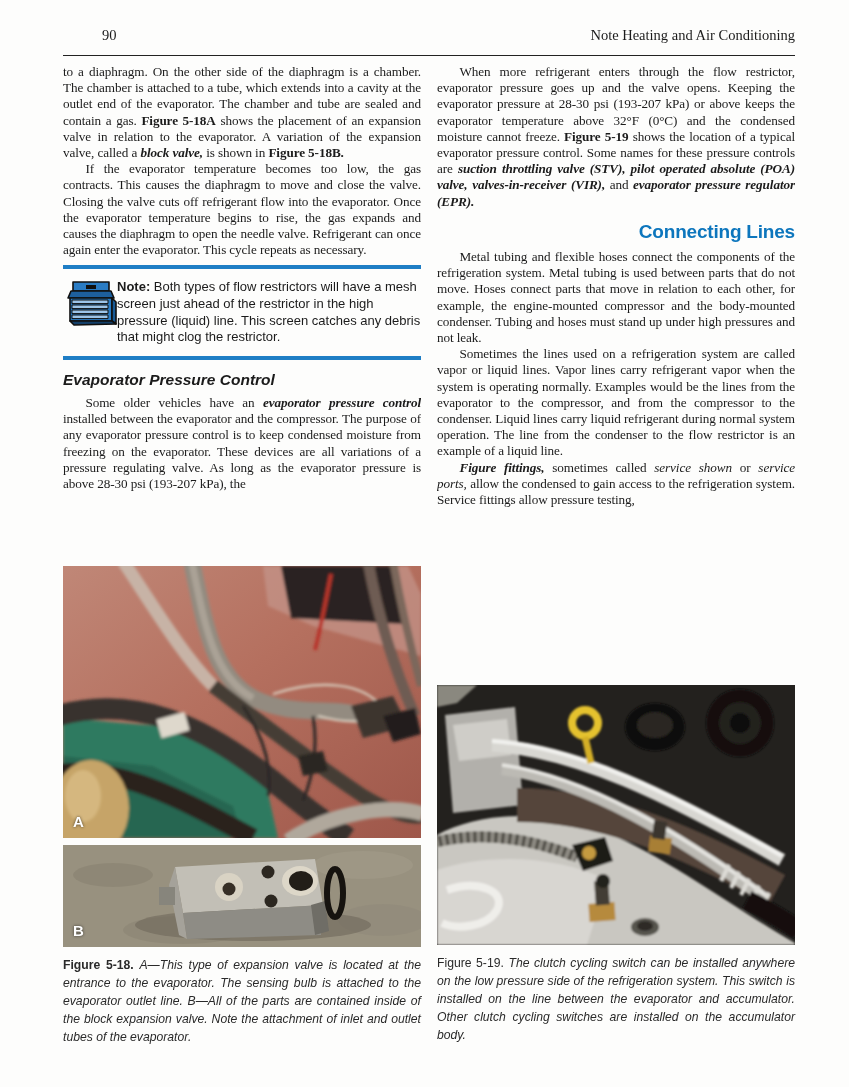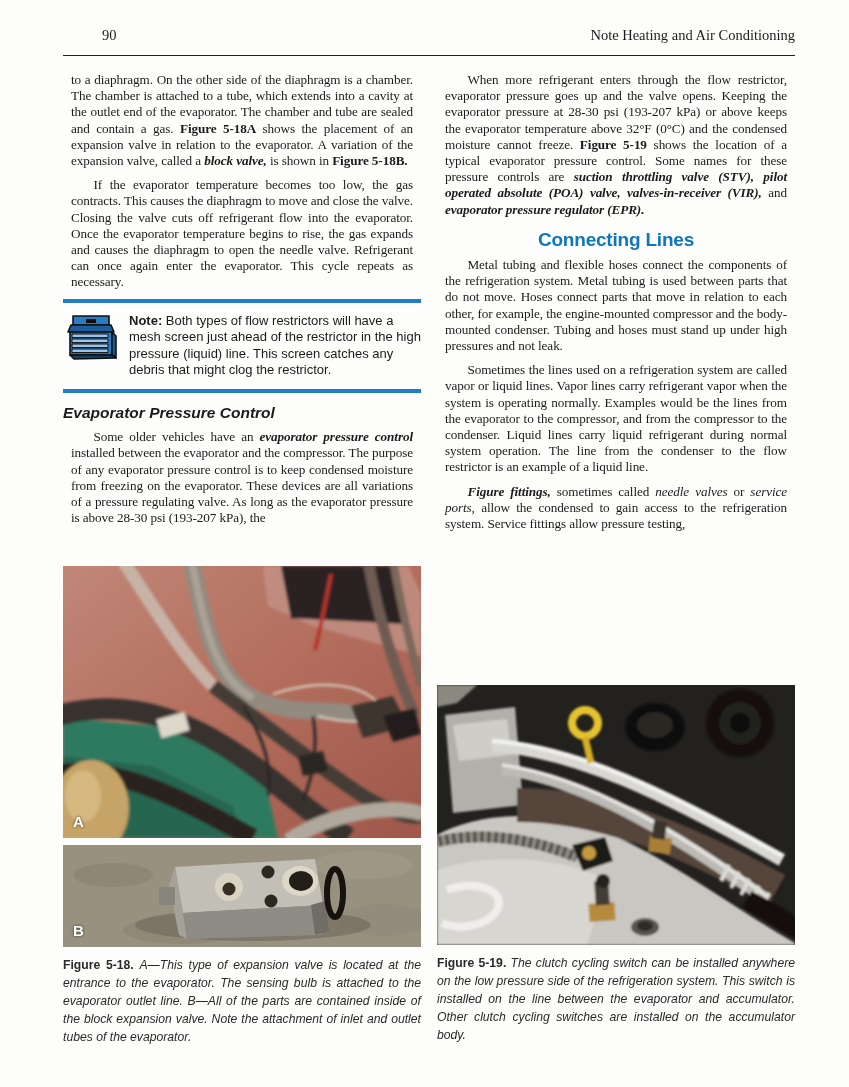--- a/index.html
+++ b/index.html
@@ -6,31 +6,31 @@
   body{width:849px;height:1087px;background:#fdfdfc;font-family:"Liberation Serif",serif;color:#1b1b1b;}
   .page{position:relative;width:849px;height:1087px;overflow:hidden;background:#fdfdfc;}
 
   .folio{position:absolute;top:27px;left:63px;font-size:14.5px;margin-left:39px;}
   .running-head{position:absolute;top:27px;right:54px;font-size:14.5px;}
   .header-rule{position:absolute;top:55px;left:63px;width:732px;height:1px;background:#222;}
 
   .col{position:absolute;width:358px;font-size:13.2px;line-height:16.2px;letter-spacing:-0.1px;text-align:justify;}
   .col-left{left:63px;top:64px;height:496px;overflow:hidden;}
   .col-right{left:437px;top:64px;height:618px;overflow:hidden;}
-  p{margin:8px;}
+  p{margin:0;}
   p.indent{text-indent:1.7em;}
 
   .note-box{border-top:4px solid #1f7ec5;border-bottom:4px solid #1f7ec5;margin-top:7px;padding:10px 0 10px 0;
-    display:flex;align-items:flex-start;gap:12px;font-family:"Liberation Sans",sans-serif;
+    display:flex;align-items:flex-start;font-family:"Liberation Sans",sans-serif;
     font-size:13px;line-height:16.6px;letter-spacing:0;text-align:left;}
   .note-box .icon-wrap{flex:0 0 auto;}
   .subheading{font-family:"Liberation Sans",sans-serif;font-weight:bold;font-style:italic;font-size:15.5px;
     margin:12px 0 7px 0;text-align:left;letter-spacing:0;}
   .blue-heading{font-family:"Liberation Sans",sans-serif;font-weight:bold;font-size:19px;color:#0d76bd;
-    letter-spacing:-0.2px;margin:14px 0 9px 0;text-align:center;}
+    letter-spacing:-0.2px;margin:14px 0 9px 0;text-align:right;}
 
   .figure{position:absolute;overflow:hidden;background:#888;}
   .fig-a{left:63px;top:566px;width:358px;height:272px;}
   .fig-b{left:63px;top:845px;width:358px;height:102px;}
   .fig-19{left:437px;top:685px;width:358px;height:260px;}
   .fig-letter{position:absolute;left:10px;bottom:8px;color:#fff;font-family:"Liberation Sans",sans-serif;
     font-weight:bold;font-size:15px;text-shadow:0 0 3px rgba(0,0,0,.65);}
 
   .caption{position:absolute;width:358px;font-family:"Liberation Sans",sans-serif;font-size:12.2px;
     line-height:18px;color:#2a2a2a;text-align:justify;}
@@ -80,21 +80,21 @@
     <p class="indent"><span>Some older vehicles have an </span><span style="font-weight: bold; font-style: italic;">evaporator pressure control</span><span> installed between the evaporator and the compressor. The purpose of any evaporator pressure control is to keep condensed moisture from freezing on the evaporator. These devices are all variations of a pressure regulating valve. As long as the evaporator pressure is above 28-30 psi (193-207 kPa), the</span></p>
   </div>
 
   <div class="col col-right">
     <p class="indent"><span>When more refrigerant enters through the flow restrictor, evaporator pressure goes up and the valve opens. Keeping the evaporator pressure at 28-30 psi (193-207 kPa) or above keeps the evaporator temperature above 32°F (0°C) and the condensed moisture cannot freeze. </span><span style="font-weight: bold;">Figure 5-19</span><span> shows the location of a typical evaporator pressure control. Some names for these pressure controls are </span><span style="font-weight: bold; font-style: italic;">suction throttling valve (STV), pilot operated absolute (POA) valve, valves-in-receiver (VIR),</span><span> and </span><span style="font-weight: bold; font-style: italic;">evaporator pressure regulator (EPR).</span></p>
 
     <div class="blue-heading">Connecting Lines</div>
     <p class="indent"><span>Metal tubing and flexible hoses connect the components of the refrigeration system. Metal tubing is used between parts that do not move. Hoses connect parts that move in relation to each other, for example, the engine-mounted compressor and the body-mounted condenser. Tubing and hoses must stand up under high pressures and not leak.</span></p>
     <p class="indent"><span>Sometimes the lines used on a refrigeration system are called vapor or liquid lines. Vapor lines carry refrigerant vapor when the system is operating normally. Examples would be the lines from the evaporator to the compressor, and from the compressor to the condenser. Liquid lines carry liquid refrigerant during normal system operation. The line from the condenser to the flow restrictor is an example of a liquid line.</span></p>
 
-    <p class="indent"><span style="font-weight: bold; font-style: italic;">Figure fittings,</span><span> sometimes called </span><span style="font-style: italic;">needle valves</span><span> or </span><span style="font-style: italic;">service ports,</span><span> allow the condensed to gain access to the refrigeration system. Service fittings allow pressure testing,</span></p>
+    <p class="indent"><span style="font-weight: bold; font-style: italic;">Figure fittings,</span><span> sometimes called </span><span style="font-style: italic;">service shown</span><span> or </span><span style="font-style: italic;">service ports,</span><span> allow the condensed to gain access to the refrigeration system. Service fittings allow pressure testing,</span></p>
   </div>
 
   <div class="figure fig-a">
     <svg width="358" height="272" viewBox="0 0 358 272" preserveAspectRatio="none">
       <defs>
         <linearGradient id="fw" x1="0" y1="0" x2="1" y2="1">
           <stop offset="0" stop-color="#c08777"></stop>
           <stop offset="0.45" stop-color="#b5705f"></stop>
           <stop offset="1" stop-color="#9e574a"></stop>
         </linearGradient>
@@ -202,15 +202,15 @@
         <rect x="158" y="196" width="14" height="24" fill="#433d34" transform="rotate(-4 165 208)"></rect>
         <circle cx="166" cy="196" r="7" fill="#23201b"></circle>
         <ellipse cx="208" cy="242" rx="14" ry="9" fill="#57544e"></ellipse>
         <ellipse cx="208" cy="241" rx="8" ry="5" fill="#2e2c28"></ellipse>
         <path d="M10,205 C40,195 70,205 60,225 C50,242 20,245 5,238" stroke="#efeeea" stroke-width="8" fill="none"></path>
       </g>
     </svg>
   </div>
 
   <div class="caption cap-518"><span style="font-weight: bold;">Figure 5-18. </span><span style="font-style: italic;">A—This type of expansion valve is located at the entrance to the evaporator. The sensing bulb is attached to the evaporator outlet line. B—All of the parts are contained inside of the block expansion valve. Note the attachment of inlet and outlet tubes of the evaporator.</span></div>
-  <div class="caption cap-519"><span style="font-weight: bold;">Figure 5-19. </span><span style="font-style: italic;">The clutch cycling switch can be installed anywhere on the low pressure side of the refrigeration system. This switch is installed on the line between the evaporator and accumulator. Other clutch cycling switches are installed on the accumulator body.</span></div>
+  <div class="caption cap-519"><span style="font-weight: normal;">Figure 5-19. </span><span style="font-style: italic;">The clutch cycling switch can be installed anywhere on the low pressure side of the refrigeration system. This switch is installed on the line between the evaporator and accumulator. Other clutch cycling switches are installed on the accumulator body.</span></div>
 
 </div>
 
 </body></html>

